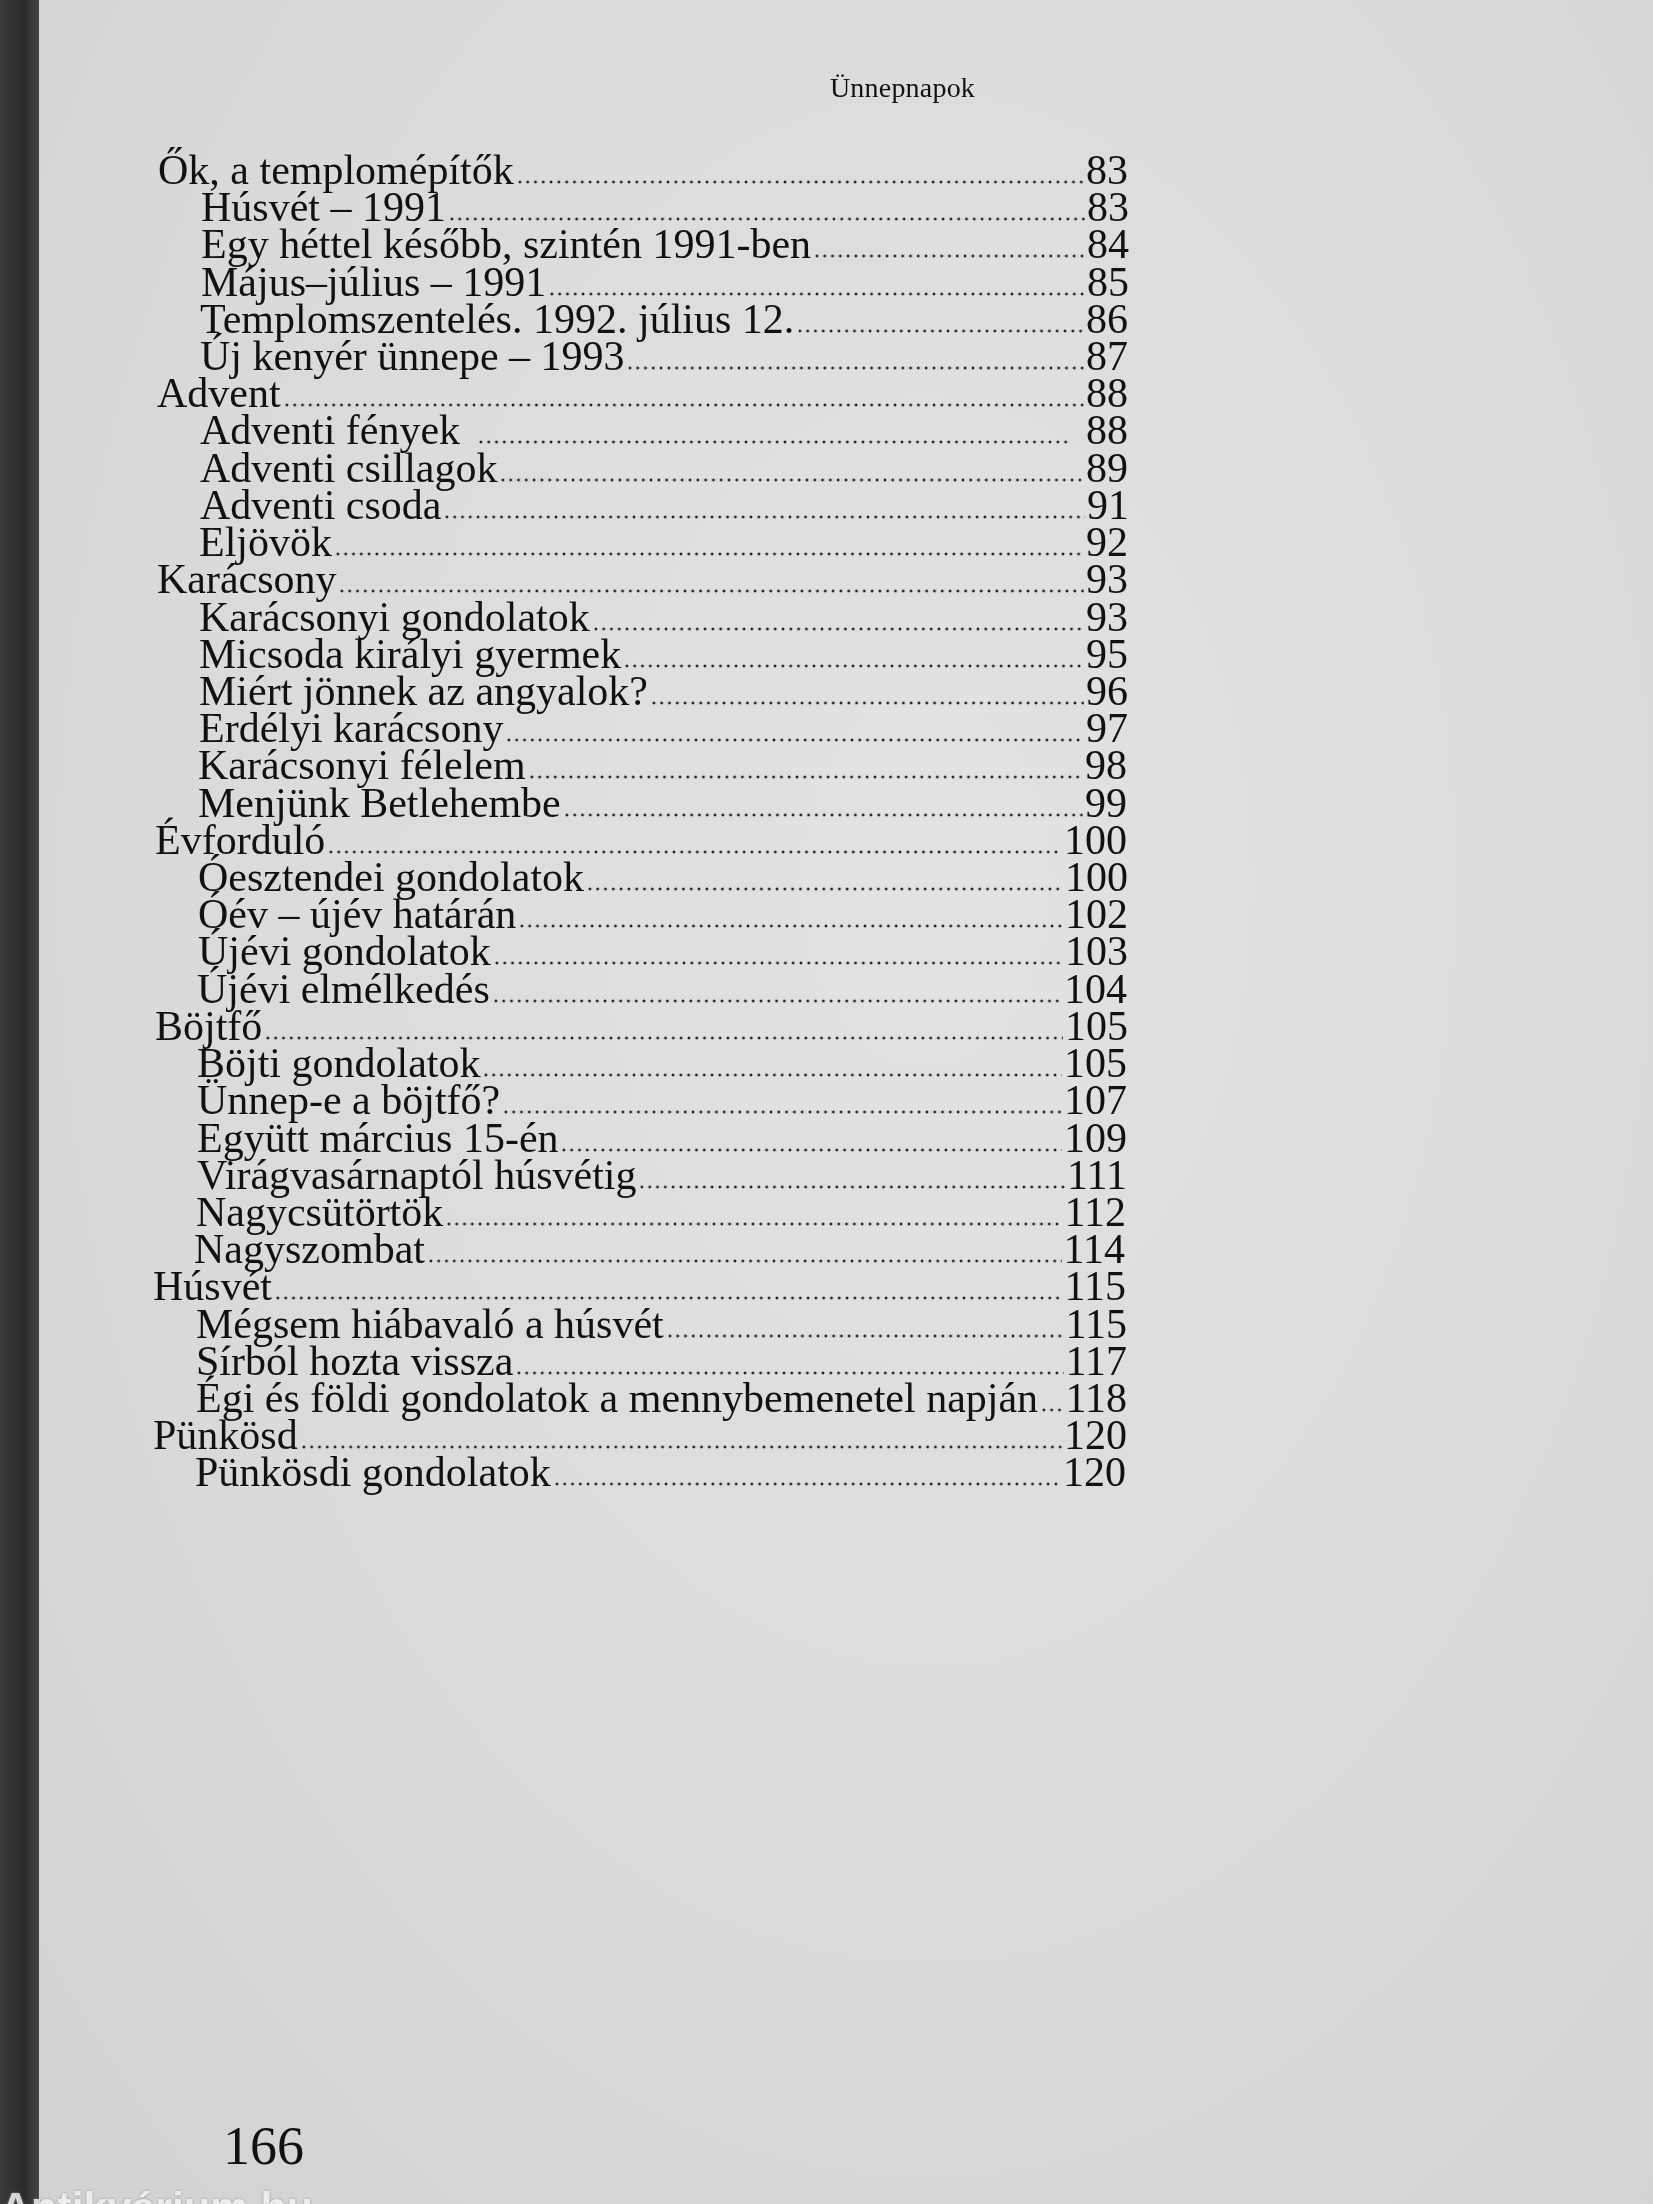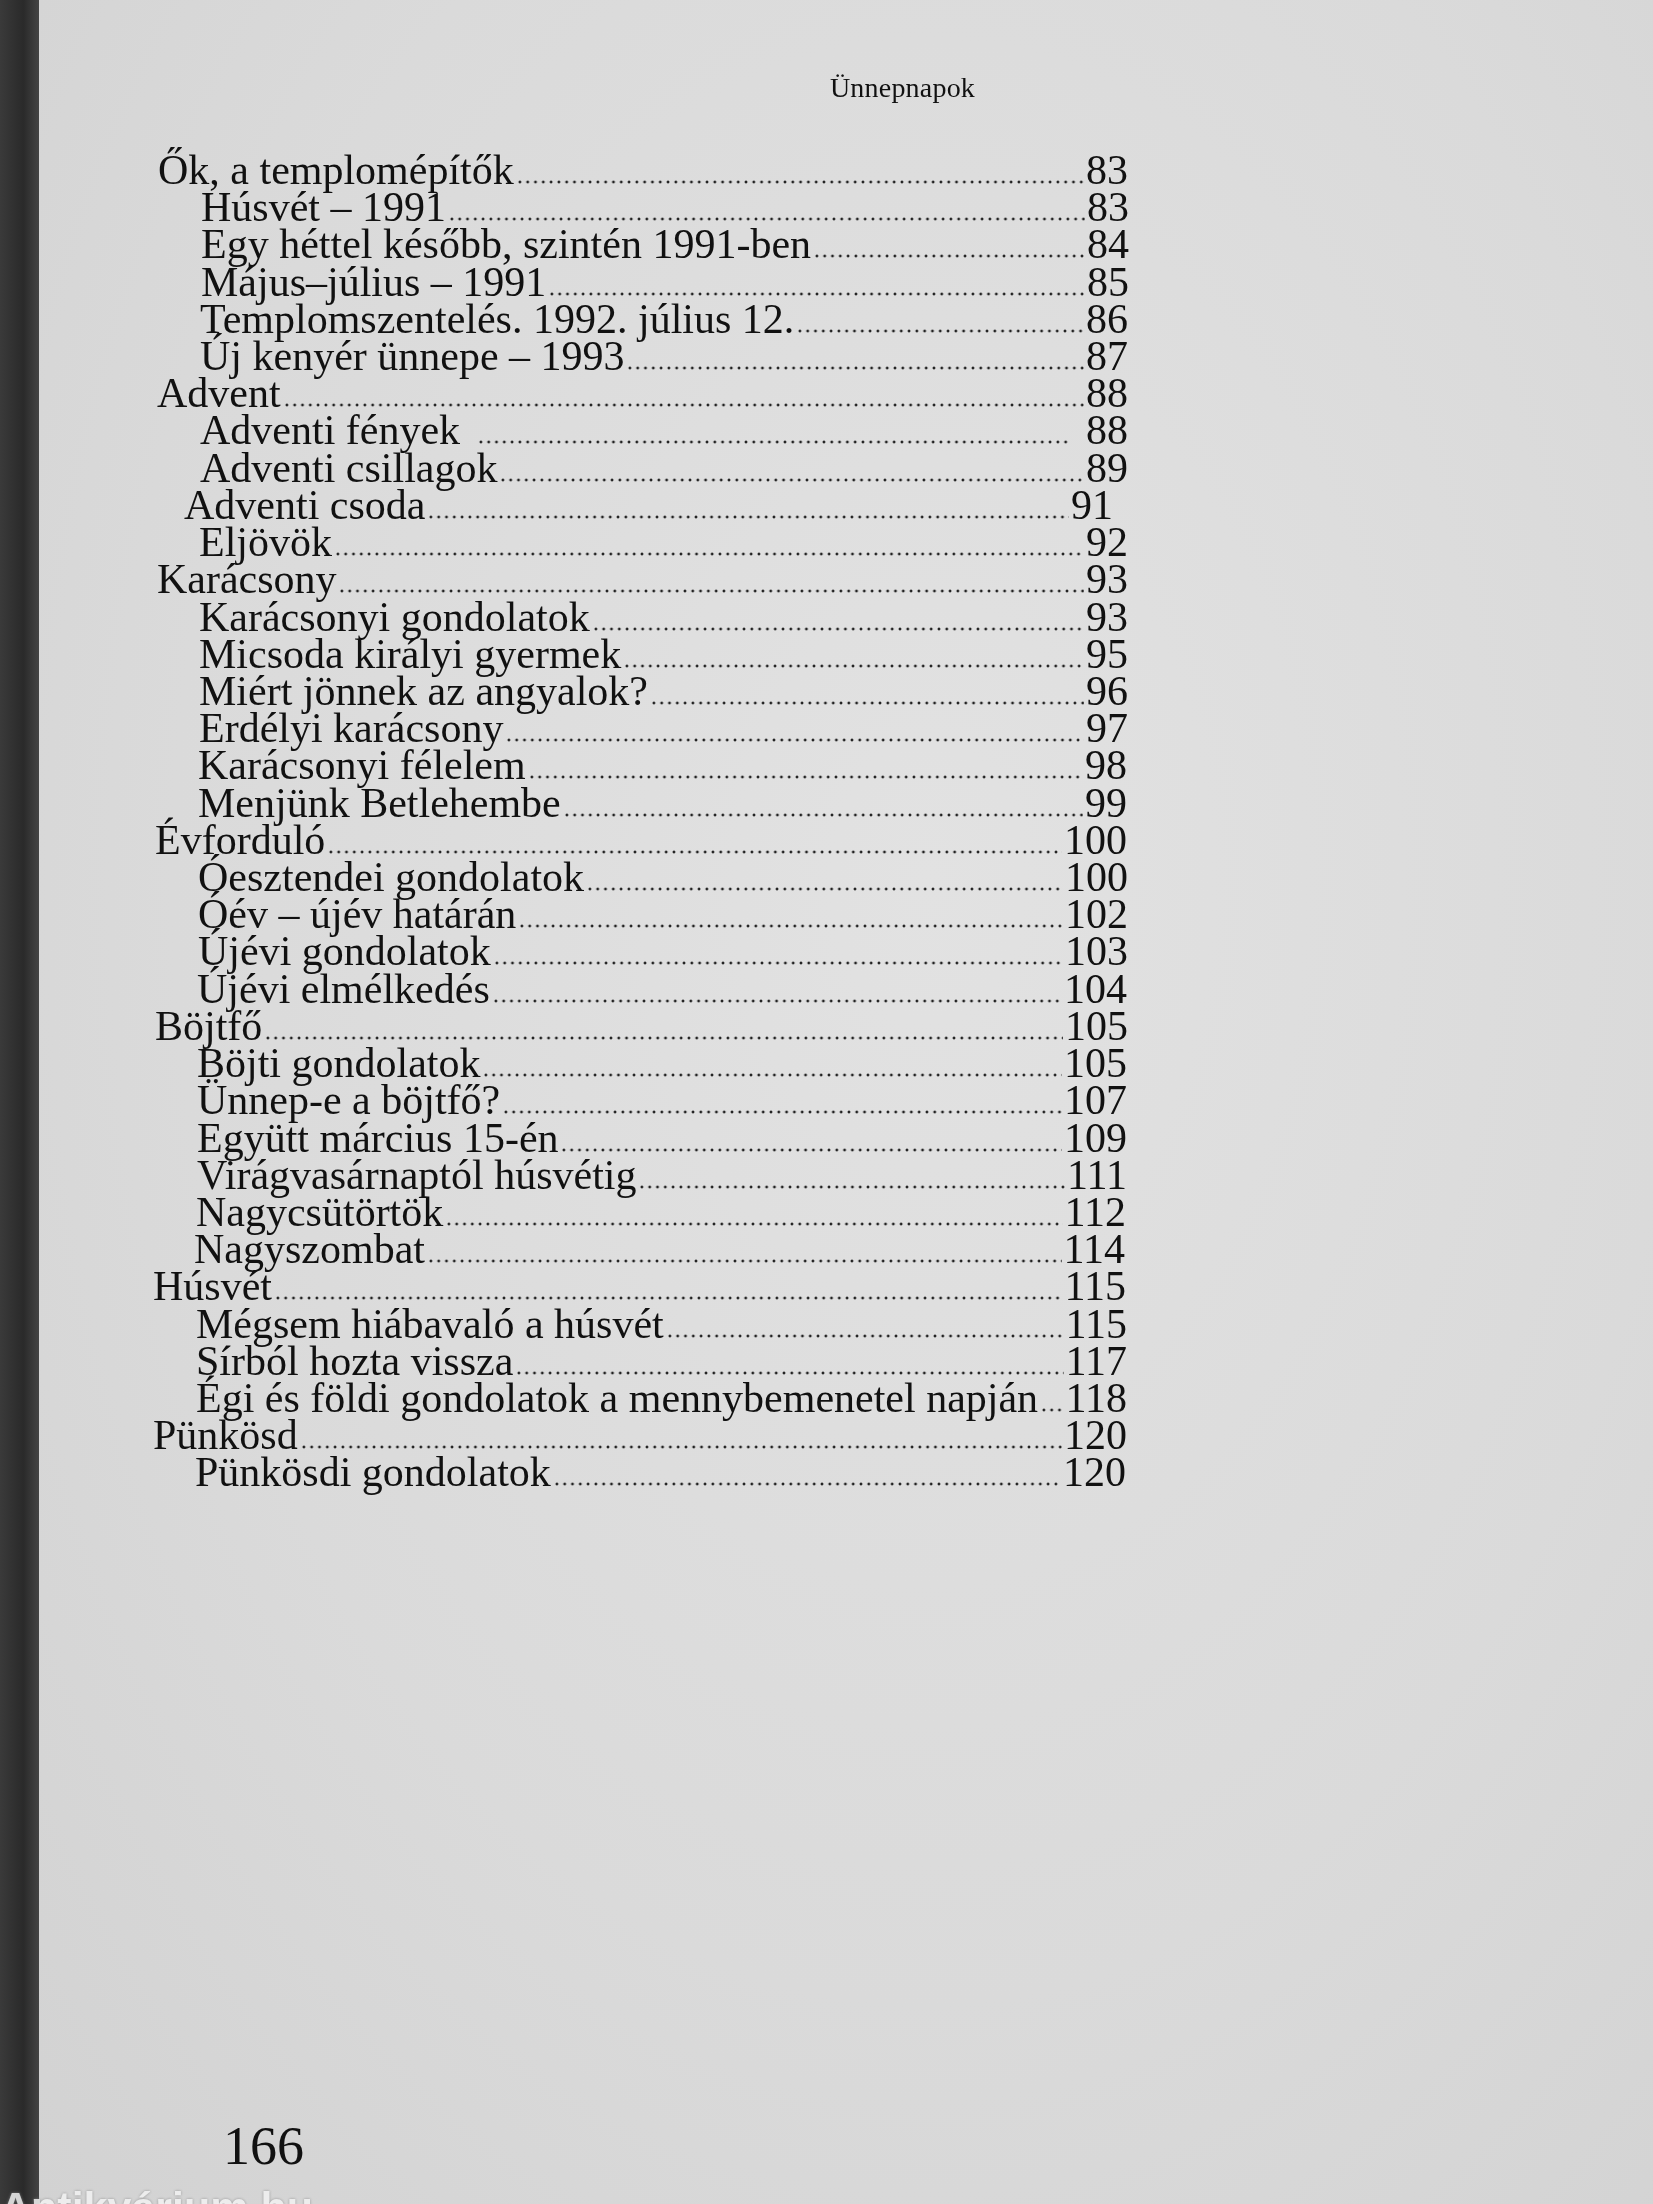--- a/index.html
+++ b/index.html
@@ -93,21 +93,21 @@
       <div class="entry" style="left: 161px; width: 928px; top: 260px; gap: 15px;">
         <span class="title">Adventi fények</span>
         <span class="leader"></span>
         <span class="num">88</span>
       </div>
       <div class="entry" style="left: 161px; width: 928px; top: 298px;">
         <span class="title">Adventi csillagok</span>
         <span class="leader"></span>
         <span class="num">89</span>
       </div>
-      <div class="entry" style="left: 145px; width: 929px; top: 335px; justify-content: flex-end;">
+      <div class="entry" style="left: 161px; width: 929px; top: 335px; justify-content: flex-end;">
         <span class="title">Adventi csoda</span>
         <span class="leader"></span>
         <span class="num">91</span>
       </div>
       <div class="entry" style="left: 160px; width: 929px; top: 372px;">
         <span class="title">Eljövök</span>
         <span class="leader"></span>
         <span class="num">92</span>
       </div>
       <div class="entry" style="left: 118px; width: 971px; top: 409px;">

